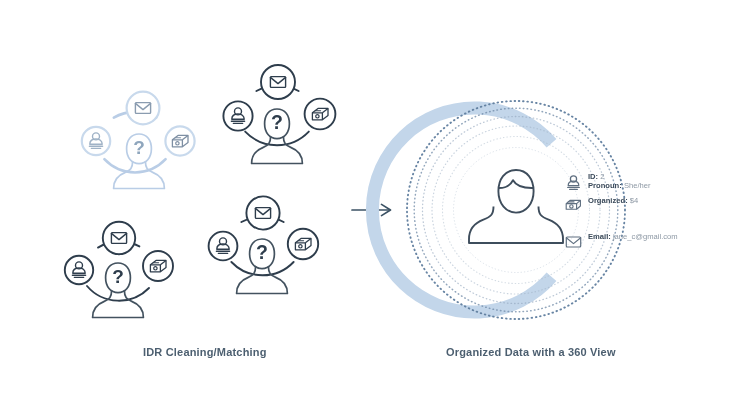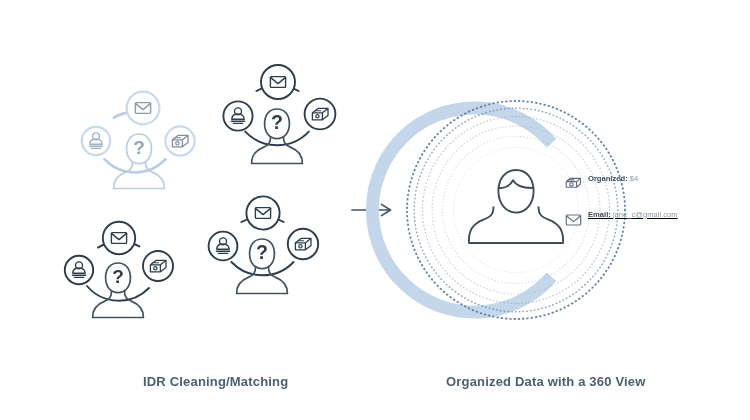--- a/index.html
+++ b/index.html
@@ -7,26 +7,25 @@
     width:750px;height:420px;
     background:#ffffff;
     font-family:"Liberation Sans","DejaVu Sans",sans-serif;
     overflow:hidden;
     position:relative;
   }
   #stage{position:absolute;left:0;top:0;width:750px;height:420px;}
   svg{display:block;}
   .caption{
     position:absolute;
-    font-size:13px;
+    font-size:11px;
     font-weight:bold;
     color:#4c5f70;
     letter-spacing:.18px;
     white-space:nowrap;
-    margin-top:28px;
   }
   #cap-left{left:143px;top:346px;}
   #cap-right{left:446px;top:346px;text-align:center;}
 
   
   #infolist{
     position:absolute;
     left:565px;top:172px;
     width:180px;
   }
@@ -44,21 +43,21 @@
   .inforow .txtwrap{padding-top:0px;}
   .line{
     font-size:7.6px;
     line-height:9.4px;
     color:#8d98a4;
     white-space:nowrap;
   }
   .line b{color:#3b4a5a;font-weight:bold;}
   #row-idpronoun .ico{margin-top:2px;}
   #row-donation{margin-top:2px;}
-  #row-email{margin-top:18px;text-decoration:underline;}
+  #row-email{margin-top:18px;}
 </style>
 </head>
 <body>
 
 <div id="stage">
 <svg width="750" height="420" viewBox="0 0 750 420" xmlns="http://www.w3.org/2000/svg">
   <defs>
 
     <g id="sym-bust">
 
@@ -245,20 +244,34 @@
     </g>
   </g>
 </svg>
 </div>
 
 <div class="caption" id="cap-left">IDR Cleaning/Matching</div>
 <div class="caption" id="cap-right">Organized Data with a 360 View</div>
 
 <div id="infolist">
 
+  <div class="inforow" id="row-idpronoun">
+    <span class="ico">
+      <svg width="17" height="17" viewBox="0 0 17 17">
+        <circle cx="8.5" cy="4.9" r="3.1" fill="none" stroke="#5f6f80" stroke-width="1.25"></circle>
+        <path d="M3.2,11.6 C3.2,8.5 5.6,7.2 8.5,7.2 C11.4,7.2 13.8,8.5 13.8,11.6 Z" fill="none" stroke="#5f6f80" stroke-width="1.25" stroke-linejoin="round"></path>
+        <line x1="2.7" y1="13.4" x2="14.3" y2="13.4" stroke="#5f6f80" stroke-width="1.25" stroke-linecap="round"></line>
+        <line x1="4.6" y1="15.3" x2="12.4" y2="15.3" stroke="#5f6f80" stroke-width="1.25" stroke-linecap="round"></line>
+      </svg>
+    </span>
+    <span class="txtwrap">
+      <div class="line"><b>ID:</b> <span>2</span></div>
+      <div class="line"><b>Pronoun:</b> <span>She/her</span></div>
+    </span>
+  </div>
 
   <div class="inforow" id="row-donation">
     <span class="ico">
       <svg width="17" height="17" viewBox="0 0 17 17">
         <g fill="none" stroke="#5f6f80" stroke-width="1.15" stroke-linejoin="round">
           <path d="M1.2,6.6 L5.0,3.4 L15.4,3.4 L15.4,9.0 L11.6,12.2 L1.2,12.2 Z"></path>
           <path d="M1.2,6.6 L11.6,6.6 L11.6,12.2"></path>
           <path d="M11.6,6.6 L15.4,3.4"></path>
           <circle cx="6.4" cy="9.4" r="1.7"></circle>
           <path d="M3.3,4.9 L9.0,4.9" stroke-linecap="round"></path>

